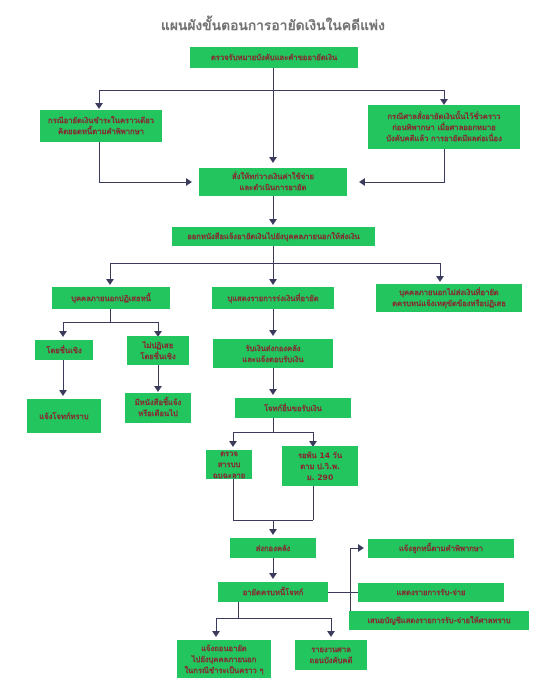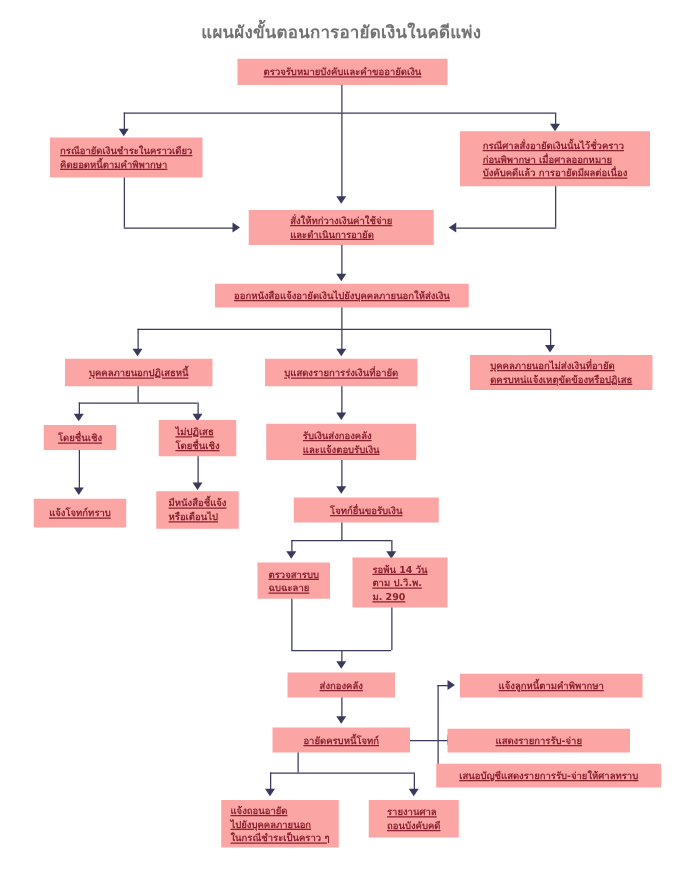--- a/index.html
+++ b/index.html
@@ -23,33 +23,32 @@
     top: 14px;
     width: 546px;
     text-align: center;
     font-size: 13.5px;
     font-weight: bold;
     color: #737373;
     letter-spacing: 0.2px;
   }
   .node {
     position: absolute;
-    background: #fca5a5;
+    background: #22c55e;
     color: #8b2230;
     font-size: 7.6px;
     line-height: 11px;
     font-weight: bold;
-    text-align: left;
+    text-align: center;
     display: flex;
     align-items: center;
     justify-content: center;
     padding: 2px 3px;
     box-sizing: border-box;
     white-space: pre-line;
-    text-decoration: underline;
   }
   .vline {
     position: absolute;
     width: 1px;
     background: #3a3a5c;
   }
   .hline {
     position: absolute;
     height: 1px;
     background: #3a3a5c;
@@ -146,21 +145,21 @@
 
   <div class="node" style="left:35px; top:340px; width:58px; height:20px;">โดยชื่นเชิง</div>
   <div class="node" style="left:127px; top:336px; width:62px; height:29px;">ไม่ปฏิเสธ
 โดยชื่นเชิง</div>
 
   <div class="vline" style="left:63px; top:360px; height:31px;"></div>
   <div class="arrow-down" style="left:59px; top:390px;"></div>
   <div class="vline" style="left:158px; top:365px; height:22px;"></div>
   <div class="arrow-down" style="left:154px; top:386px;"></div>
 
-  <div class="node" style="left:27px; top:399px; width:74px; height:23px;">แจ้งโจทก์ทราบ</div>
+  <div class="node" style="left:27px; top:399px; width:74px; height:34px;">แจ้งโจทก์ทราบ</div>
   <div class="node" style="left:125px; top:393px; width:66px; height:30px;">มีหนังสือชี้แจ้ง
 หรือเตือนไป</div>
 
   <div class="vline" style="left:273px; top:309px; height:22px;"></div>
   <div class="arrow-down" style="left:269px; top:330px;"></div>
 
   <div class="node" style="left:213px; top:339px; width:120px; height:29px;">รับเงินส่งกองคลัง
 และแจ้งตอบรับเงิน</div>
 
   <div class="vline" style="left:273px; top:368px; height:22px;"></div>
@@ -168,21 +167,21 @@
 
   <div class="node" style="left:215px; top:398px; width:116px; height:20px;margin-left:20px;">โจทก์ยื่นขอรับเงิน</div>
 
   <div class="vline" style="left:273px; top:418px; height:14px;"></div>
   <div class="hline" style="left:233px; top:432px; width:80px;"></div>
   <div class="vline" style="left:233px; top:432px; height:10px;"></div>
   <div class="arrow-down" style="left:229px; top:441px;"></div>
   <div class="vline" style="left:313px; top:432px; height:10px;"></div>
   <div class="arrow-down" style="left:309px; top:441px;"></div>
 
-  <div class="node" style="left:206px; top:450px; width:58px; height:29px;">ตรวจสารบบ
+  <div class="node" style="left:206px; top:450px; width:46px; height:29px;">ตรวจสารบบ
 ฉบฉะลาย</div>
   <div class="node" style="left:282px; top:446px; width:76px; height:40px;">รอพ้น 14 วัน
 ตาม ป.วิ.พ.
 ม. 290</div>
 
   <div class="vline" style="left:233px; top:479px; height:41px;"></div>
   <div class="vline" style="left:313px; top:486px; height:34px;"></div>
   <div class="hline" style="left:233px; top:520px; width:80px;"></div>
   <div class="vline" style="left:273px; top:520px; height:10px;"></div>
   <div class="arrow-down" style="left:269px; top:529px;"></div>

